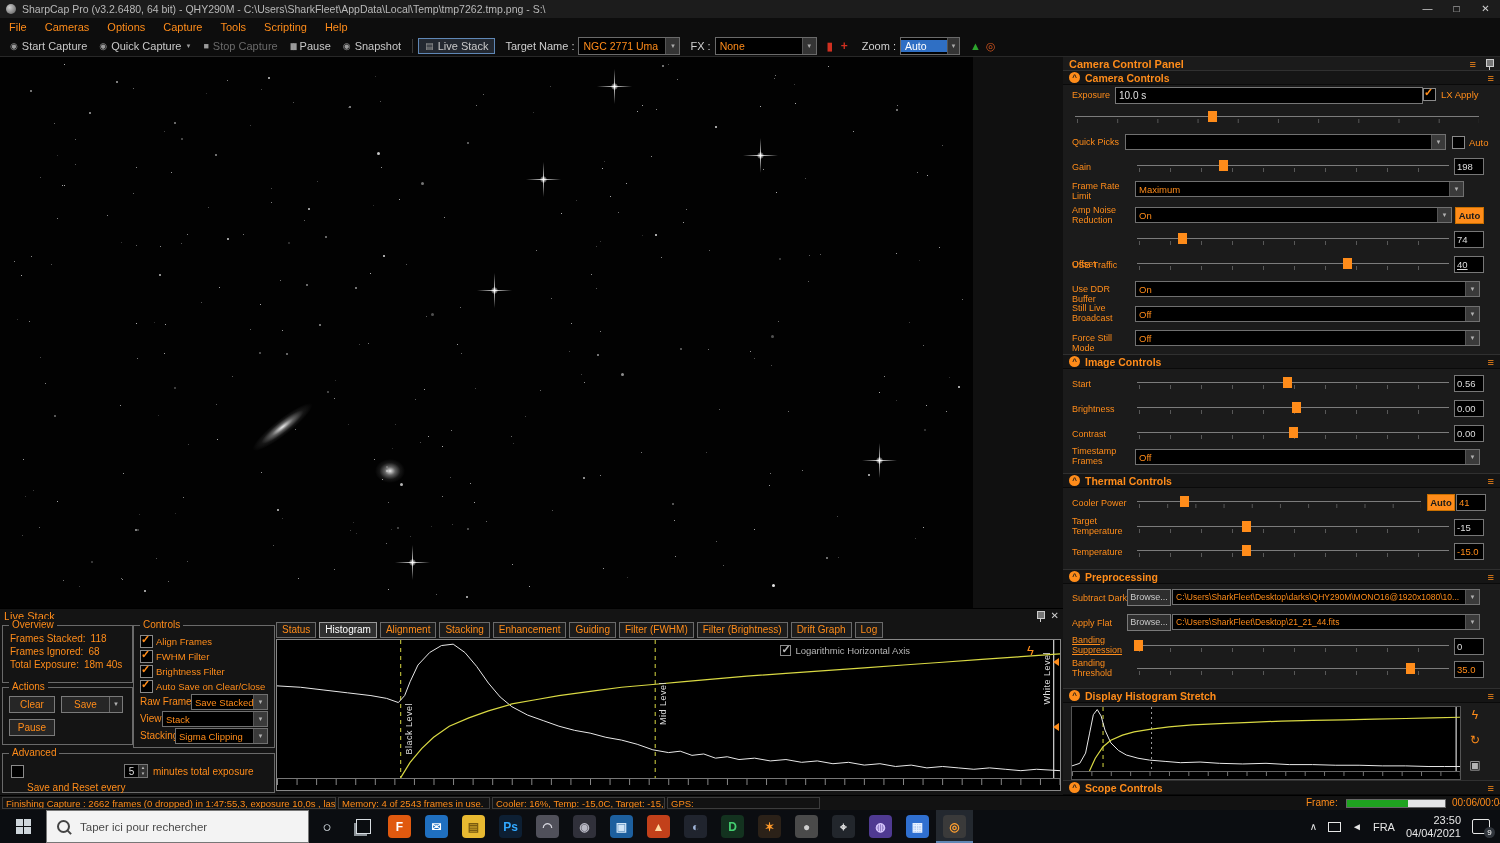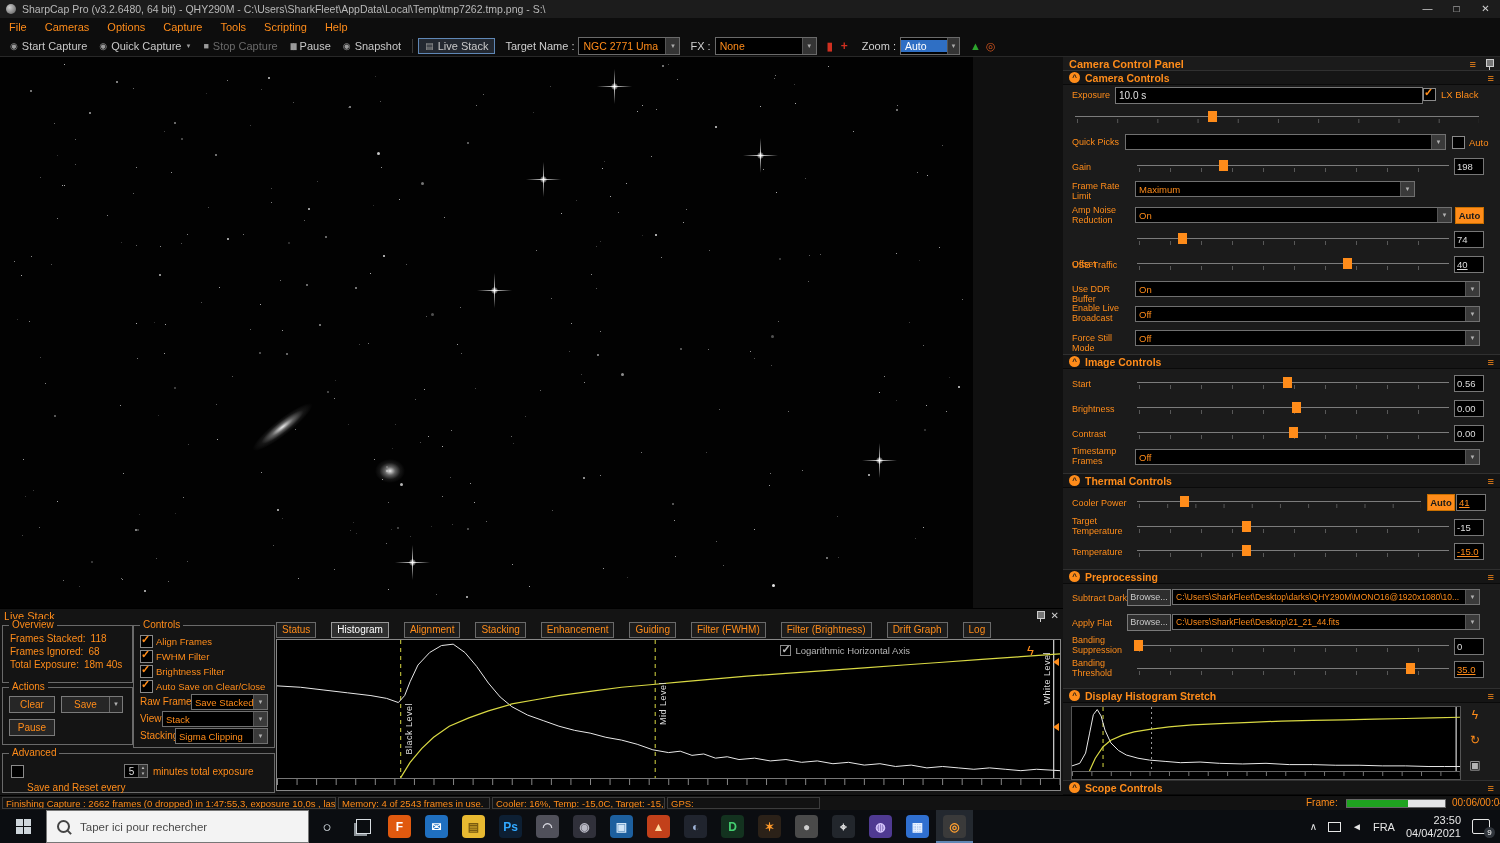--- a/index.html
+++ b/index.html
@@ -52,21 +52,21 @@
   .sec{position:absolute;left:0;right:0;height:15px;background:#151515;border-top:1px solid #303030;border-bottom:1px solid #0a0a0a;display:flex;align-items:center;gap:5px;padding:0 6px;box-sizing:border-box;}
   .sec-chev{width:11px;height:11px;border-radius:50%;background:var(--acc);color:#1a1a1a;font-size:8px;line-height:11px;text-align:center;font-weight:bold;}
   .sec-title{color:var(--acc);font-weight:bold;font-size:10.5px;}
   .sec-menu{margin-left:auto;color:var(--acc);font-size:11px;}
   .rlabel{position:absolute;left:9px;width:64px;color:var(--acc);font-size:9px;line-height:10px;}
   .textbox{position:absolute;background:#000;border:1px solid #777;color:#e0e0e0;font-size:10px;padding:0 3px;height:15px;line-height:15px;}
   .dd{position:absolute;height:16px;background:#000;border:1px solid #707070;display:flex;align-items:center;box-sizing:border-box;}
   .dd-val{flex:1;color:var(--acc);font-size:9.5px;padding:0 3px;white-space:nowrap;overflow:hidden;}
   .dd-btn{width:13px;align-self:stretch;background:#3a3a3a;border-left:1px solid #555;color:#b0b0b0;font-size:6px;display:flex;align-items:center;justify-content:center;}
   .valbox{position:absolute;width:26px;height:15px;background:#000;border:1px solid #777;color:#ddd;font-size:9.5px;line-height:15px;padding-left:2px;}
-  .valbox.orange{color:var(--acc);text-decoration:underline;}
+  .valbox.orange{color:var(--acc);}
   .slider{position:absolute;height:16px;}
   .slider .track{position:absolute;left:2px;right:2px;top:7px;height:1px;background:#7c7c7c;}
   .slider .ticks{position:absolute;left:4px;right:2px;top:10px;height:4px;background-image:linear-gradient(90deg,#585858 1px,transparent 1px);background-size:10% 100%;}
   .thumb{position:absolute;top:2px;width:9px;height:11px;background:var(--acc);margin-left:-4px;}
   .cb{display:inline-block;width:11px;height:11px;background:#000;border:1px solid #8a8a8a;position:relative;vertical-align:middle;}
   .cb.on::after{content:"✓";position:absolute;left:0;top:-3px;color:var(--acc);font-size:11px;font-weight:bold;}
   .cb.on.gray::after{color:#b5b5b5;}
   .cblabel{color:var(--acc);font-size:9.5px;vertical-align:middle;margin-left:3px;}
   .obtn{position:absolute;background:var(--acc);color:#1a1a1a;font-size:9.5px;font-weight:bold;text-align:center;height:15px;line-height:15px;border:1px solid #c96f00;}
   .gbtn{position:absolute;background:#2e2e2e;border:1px solid #7a7a7a;color:#c9c9c9;font-size:9px;text-align:center;height:15px;line-height:14px;}
@@ -95,21 +95,21 @@
   .lbtn{position:absolute;height:17px;background:#262626;border:1px solid #7a7a7a;color:var(--acc);font-size:10px;text-align:center;line-height:15px;box-sizing:border-box;}
   .splitbtn{position:absolute;height:17px;background:#262626;border:1px solid #7a7a7a;display:flex;align-items:center;box-sizing:border-box;}
   .splitbtn .sb-label{flex:1;color:var(--acc);font-size:10px;text-align:center;}
   .splitbtn .sb-arrow{width:12px;border-left:1px solid #666;color:#b0b0b0;font-size:6px;text-align:center;align-self:stretch;line-height:15px;}
   .ck-row{position:absolute;left:6px;white-space:nowrap;}
   .clabel{position:absolute;color:var(--acc);font-size:10px;}
   .numbox{position:absolute;width:24px;height:14px;background:#000;border:1px solid #777;display:flex;box-sizing:border-box;}
   .num-val{flex:1;color:#ddd;font-size:10px;text-align:center;line-height:13px;}
   .num-spin{width:8px;display:flex;flex-direction:column;border-left:1px solid #555;background:#333;}
   .num-spin span{flex:1;color:#bbb;font-size:4.5px;line-height:6px;text-align:center;}
-  #ls-tabs{position:absolute;left:276px;top:13px;display:flex;gap:15px;}
+  #ls-tabs{position:absolute;left:276px;top:13px;display:flex;gap:3px;}
   .tab{border:1px solid #6a6a6a;background:#1c1c1c;color:var(--acc);font-size:10px;padding:1px 5px;line-height:12px;white-space:nowrap;}
   .tab.active{background:#2f2f2f;color:#fff;border-color:#999;}
   #ls-chart{position:absolute;left:276px;top:30px;width:785px;height:152px;background:#000;border:1px solid #888;box-sizing:border-box;}
   #ls-chart svg{position:absolute;left:0;top:0;width:100%;height:139px;}
   .axis{position:absolute;left:0;right:0;bottom:0;height:11px;border-top:1px solid #777;background-image:linear-gradient(90deg,#888 1px,transparent 1px);background-size:2.5% 55%;background-repeat:repeat-x;}
   .vlabel{position:absolute;color:#ddd;font-size:9px;writing-mode:vertical-rl;transform:rotate(180deg);letter-spacing:.5px;}
   .log-cb{position:absolute;right:150px;top:5px;color:#b5b5b5;font-size:9.5px;display:flex;align-items:center;gap:4px;}
   .ls-flash{position:absolute;right:26px;top:3px;color:var(--acc);font-size:13px;}
   .handle{position:absolute;right:1px;width:0;height:0;border-top:4px solid transparent;border-bottom:4px solid transparent;border-right:6px solid var(--acc);}
 
@@ -512,21 +512,21 @@
 
     <div class="sec" style="top:13px;">
       <span class="sec-chev">^</span>
       <span class="sec-title">Camera Controls</span>
       <span class="sec-menu">≡</span>
     </div>
 
     <div class="rlabel" style="top:33px;">Exposure</div>
     <div class="textbox" style="top:30px;left:52px;width:300px;">10.0 s</div>
     <span class="cb on" style="position:absolute;top:31px;left:360px;"></span>
-    <span class="cblabel" style="position:absolute;top:32px;left:375px;">LX Black</span>
+    <span class="cblabel" style="position:absolute;top:32px;left:375px;">LX Apply</span>
     <div class="slider" style="top:52px;left:10px;width:408px;">
       <div class="track"></div>
         <div class="ticks"></div>
       <div class="thumb" style="left:34%;"></div>
     </div>
 
     <div class="rlabel" style="top:80px;">Quick Picks</div>
     <div class="dd" style="top:77px;left:62px;width:321px;">
       <span class="dd-val"></span>
         <span class="dd-btn">▼</span>
@@ -536,21 +536,21 @@
 
     <div class="rlabel" style="top:105px;">Gain</div>
     <div class="slider" style="top:101px;left:72px;width:316px;">
       <div class="track"></div>
         <div class="ticks"></div>
       <div class="thumb" style="left:28%;"></div>
     </div>
     <div class="valbox" style="top:101px;left:391px;">198</div>
 
     <div class="rlabel" style="top:124px;">Frame Rate Limit</div>
-    <div class="dd" style="top:124px;left:72px;width:280px;">
+    <div class="dd" style="top:124px;left:72px;width:329px;">
       <span class="dd-val">Maximum</span>
         <span class="dd-btn">▼</span>
     </div>
 
     <div class="rlabel" style="top:148px;">Amp Noise Reduction</div>
     <div class="dd" style="top:150px;left:72px;width:317px;">
       <span class="dd-val">On</span>
         <span class="dd-btn">▼</span>
     </div>
     <div class="obtn" style="top:150px;left:392px;width:27px;">Auto</div>
@@ -570,21 +570,21 @@
       <div class="thumb" style="left:67%;"></div>
     </div>
     <div class="valbox" style="top:199px;left:391px;text-decoration:underline;">40</div>
 
     <div class="rlabel" style="top:227px;">Use DDR Buffer</div>
     <div class="dd" style="top:224px;left:72px;width:345px;">
       <span class="dd-val">On</span>
         <span class="dd-btn">▼</span>
     </div>
 
-    <div class="rlabel" style="top:246px;">Enable Live Broadcast</div>
+    <div class="rlabel" style="top:246px;">Still Live Broadcast</div>
     <div class="dd" style="top:249px;left:72px;width:345px;">
       <span class="dd-val">Off</span>
         <span class="dd-btn">▼</span>
     </div>
 
     <div class="rlabel" style="top:276px;">Force Still Mode</div>
     <div class="dd" style="top:273px;left:72px;width:345px;">
       <span class="dd-val">Off</span>
         <span class="dd-btn">▼</span>
     </div>
@@ -669,21 +669,21 @@
         <span class="dd-btn">▼</span>
     </div>
 
     <div class="rlabel" style="top:561px;">Apply Flat</div>
     <div class="gbtn" style="top:557px;left:64px;width:42px;">Browse...</div>
     <div class="dd" style="top:557px;left:109px;width:308px;">
       <span class="dd-val" style="font-size:8.5px;">C:\Users\SharkFleet\Desktop\21_21_44.fits</span>
         <span class="dd-btn">▼</span>
     </div>
 
-    <div class="rlabel" style="top:578px;">Banding Suppression</div>
+    <div class="rlabel" style="top:578px;text-decoration:underline;">Banding Suppression</div>
     <div class="slider" style="top:581px;left:72px;width:316px;">
       <div class="track"></div>
         <div class="ticks"></div>
       <div class="thumb" style="left:1%;"></div>
     </div>
     <div class="valbox" style="top:581px;left:391px;">0</div>
 
     <div class="rlabel" style="top:601px;">Banding Threshold</div>
     <div class="slider" style="top:604px;left:72px;width:316px;">
       <div class="track"></div>

